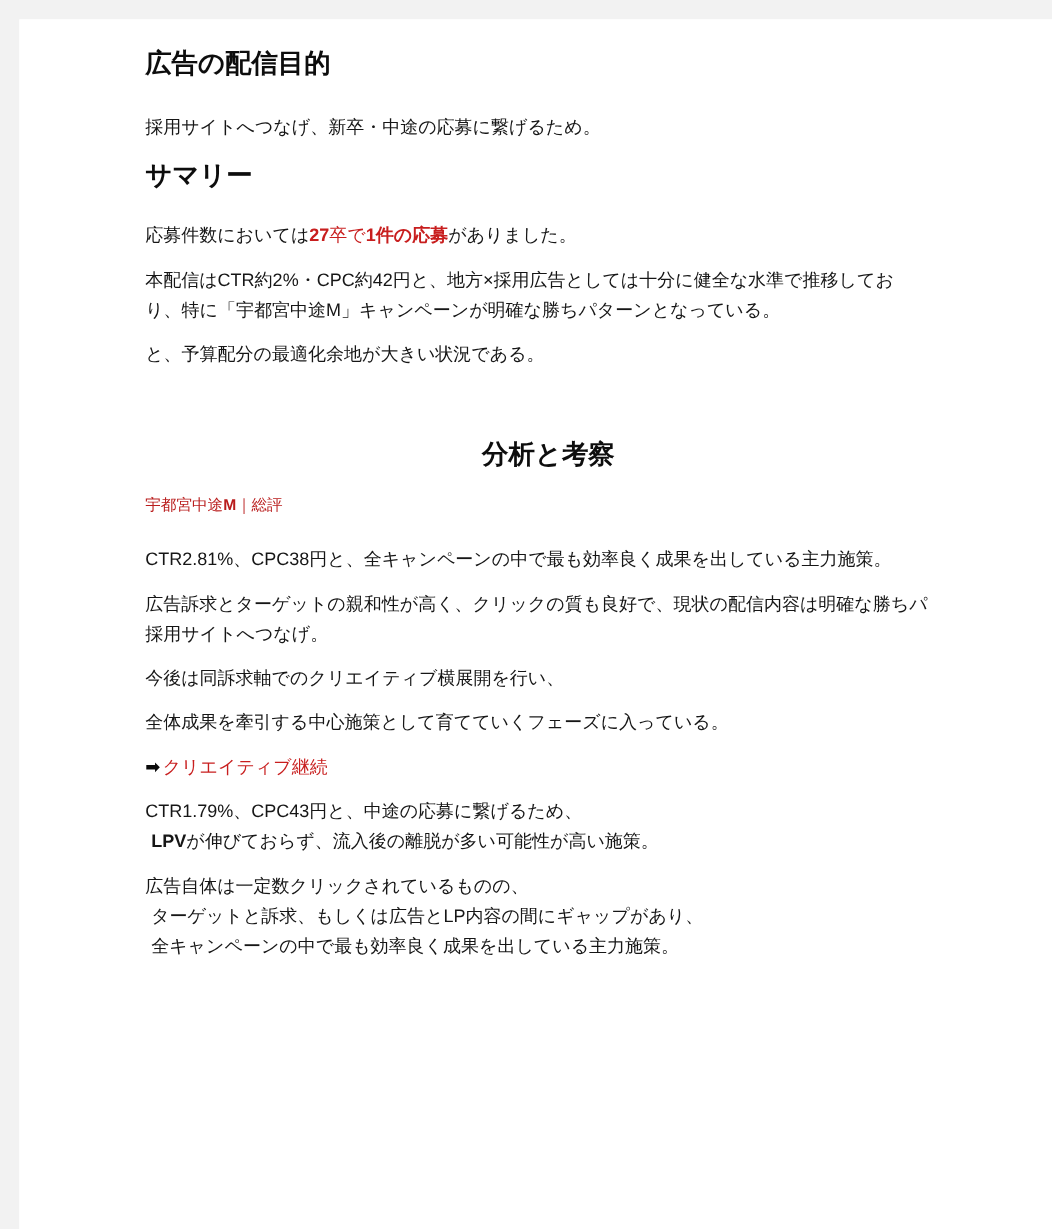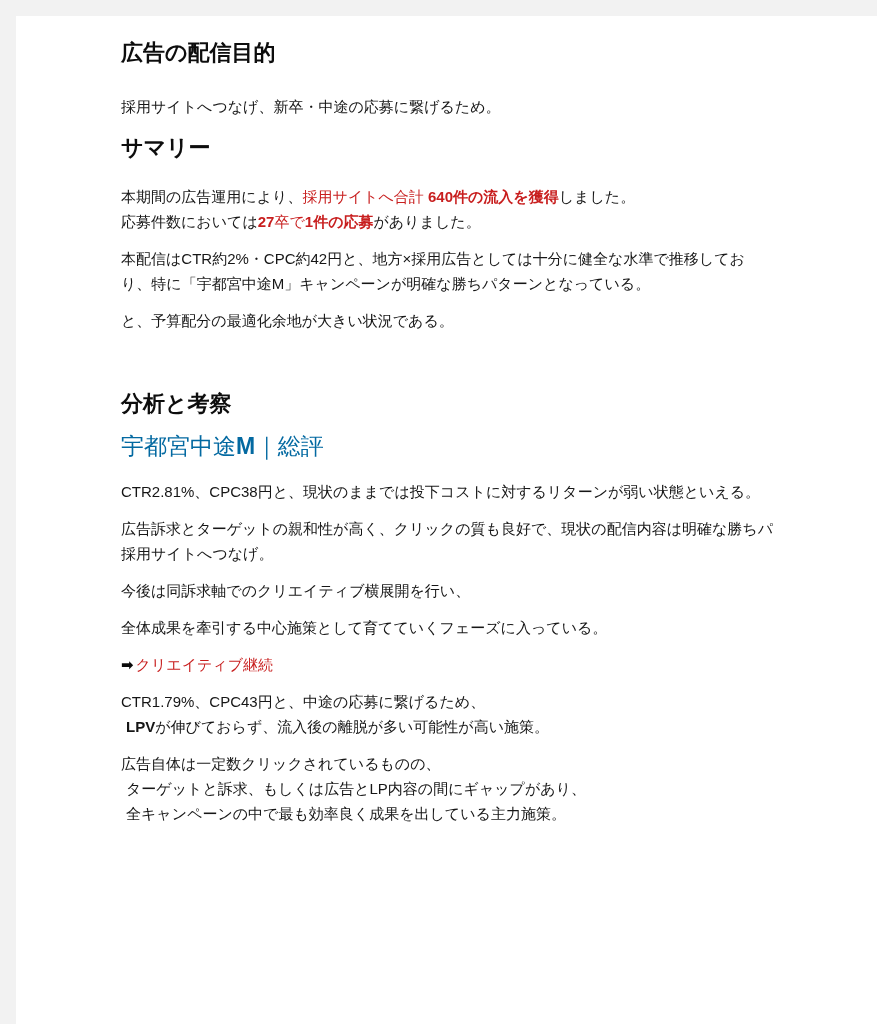--- a/index.html
+++ b/index.html
@@ -10,60 +10,59 @@
     background:#ffffff;
     box-sizing:border-box;
     padding:16px 100px 0 105px;
     font-family:"Liberation Sans","DejaVu Sans",sans-serif;
     color:#111111;
     overflow:hidden;
   }
   h1,h2,p { margin:0; font-weight:normal; }
   .h-main { font-size:22px; line-height:30px; font-weight:700; color:#0d0d0d; }
   .h-title   { margin:6px 0 26px; }
-  .h-summary { margin:14px 0 21px; }
-  .h-analysis{ margin:56px 0 14px; }
-  .h-sub { font-size:23px; line-height:26px; font-weight:500; color:#0369a1; margin:0 0 20px; }
+  .h-summary { margin:14px 0 21px;font-family:Liberation Mono, monospace; }
+  .h-analysis{ margin:56px 0 14px;text-align:center; }
+  .h-sub { font-size:13px; line-height:26px; font-weight:500; color:#b91c1c; margin:0 0 20px; }
   .h-sub .key { font-weight:800; }
   .h-sub--p { margin-top:60px; }
   .para { font-size:15px; line-height:25px; margin:0 0 12px; color:#161616; }
   .red  { color:var(--accent-red,#c81e1e); }
   .bold { font-weight:700; }
   .indent { padding-left:5px; }
   .line { display:block; }
   .arrow { color:#0a0a0a; margin-right:2px; }
 </style>
 </head>
 <body>
 
 <div class="page">
 
   <h1 class="h-main h-title">広告の配信目的</h1>
   <p class="para">採用サイトへつなげ、新卒・中途の応募に繋げるため。</p>
 
   <h1 class="h-main h-summary">サマリー</h1>
 
   <p class="para">
-    <span class="line"><span>本期間の広告運用により、</span><span class="red">採用サイトへ合計 </span><span class="red bold">640件の流入を獲得</span><span>しました。</span></span>
     <span class="line"><span>応募件数においては</span><span class="red bold">27</span><span class="red">卒で</span><span class="red bold">1件の応募</span><span>がありました。</span></span>
   </p>
 
   <p class="para">
     <span class="line">本配信はCTR約2%・CPC約42円と、地方×採用広告としては十分に健全な水準で推移してお</span>
     <span class="line">り、特に「宇都宮中途M」キャンペーンが明確な勝ちパターンとなっている。</span>
   </p>
 
 
   <p class="para">と、予算配分の最適化余地が大きい状況である。</p>
 
   <h1 class="h-main h-analysis">分析と考察</h1>
 
   <h2 class="h-sub"><span>宇都宮中途</span><span class="key">M</span><span>｜総評</span></h2>
 
-  <p class="para">CTR2.81%、CPC38円と、現状のままでは投下コストに対するリターンが弱い状態といえる。</p>
+  <p class="para">CTR2.81%、CPC38円と、全キャンペーンの中で最も効率良く成果を出している主力施策。</p>
 
   <p class="para">
     <span class="line">広告訴求とターゲットの親和性が高く、クリックの質も良好で、現状の配信内容は明確な勝ちパ</span>
     <span class="line">採用サイトへつなげ。</span>
   </p>
 
   <p class="para">今後は同訴求軸でのクリエイティブ横展開を行い、</p>
 
   <p class="para">全体成果を牽引する中心施策として育てていくフェーズに入っている。</p>
 

